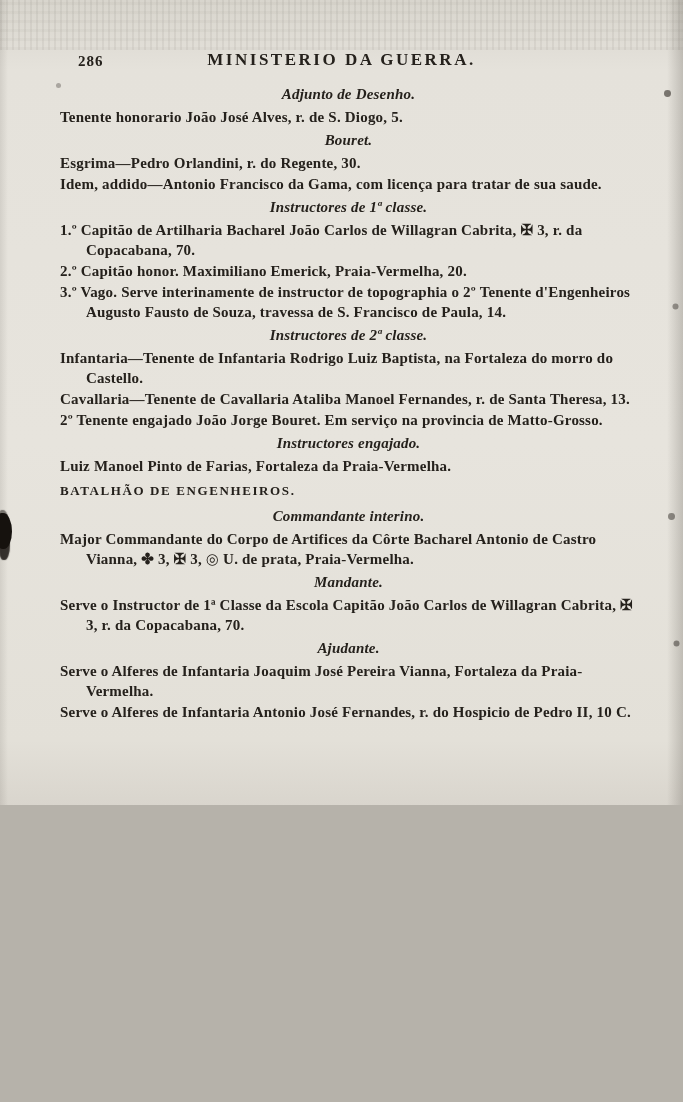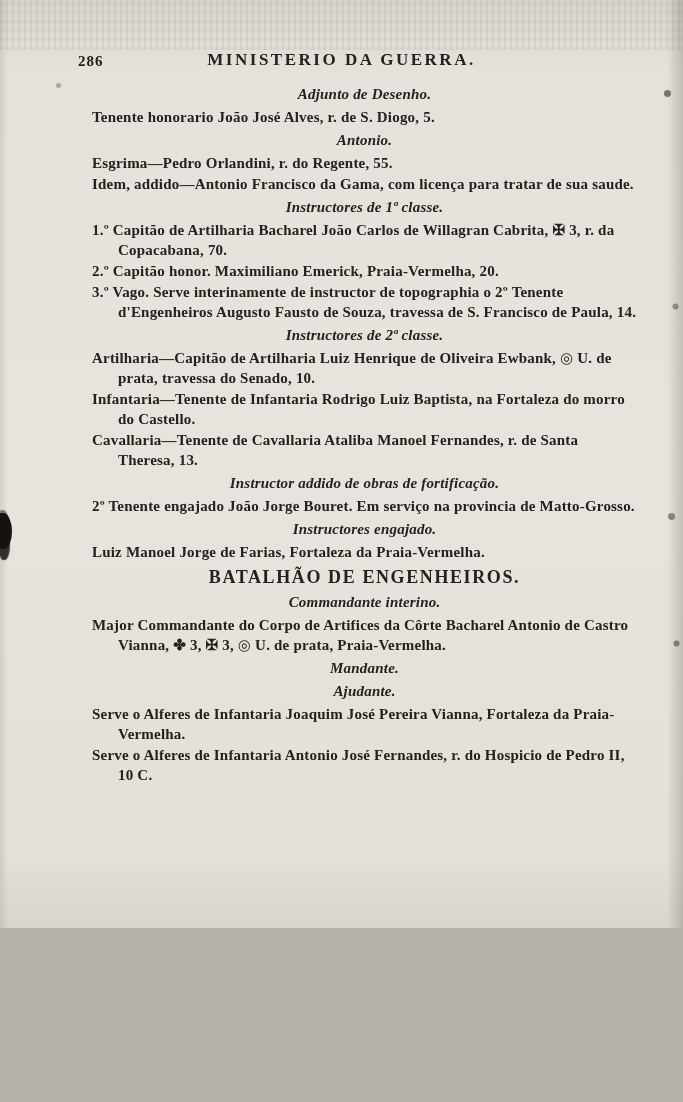--- a/index.html
+++ b/index.html
@@ -1,38 +1,38 @@
 <!DOCTYPE html>
 <html><head>
 <meta charset="utf-8">
 <style>
   html,body{margin:0;padding:0;background:#b6b2aa;}
   .page{
-    position:relative;width:683px;height:928px;overflow:hidden;
+    position:relative;width:683px;height:805px;overflow:hidden;
     background:linear-gradient(180deg,#d8d5cd 0px,#e5e2db 70px,#e7e4dd 55%,#e3e0d8 92%,#d9d5cd 100%);
     font-family:"Liberation Serif","DejaVu Serif",serif;
     color:#25211c;
   }
   .texture-top{
     position:absolute;top:0;left:0;right:0;height:50px;
     background:
       repeating-linear-gradient(90deg,rgba(70,64,55,.12) 0 2px,transparent 2px 6px),
       repeating-linear-gradient(0deg,rgba(70,64,55,.07) 0 3px,transparent 3px 9px);
     opacity:.55;filter:blur(.4px);
   }
   .right-shade{position:absolute;top:0;right:0;bottom:0;width:16px;
     background:linear-gradient(90deg,transparent,rgba(45,40,33,.20));}
   .left-shade{position:absolute;top:0;left:0;bottom:0;width:8px;
     background:linear-gradient(90deg,rgba(45,40,33,.10),transparent);}
   .page-header{position:relative;height:26px;margin-top:50px;}
   .page-number{position:absolute;left:78px;top:3px;font-weight:bold;font-size:15px;letter-spacing:1px;}
   .page-title{margin:16px;text-align:center;font-size:17px;font-weight:bold;letter-spacing:2.5px;}
-  .content{margin:8px 46px 0 92px;font-size:15px;line-height:20px;font-weight:bold;letter-spacing:.2px;}
+  .content{margin:8px 46px 0 60px;font-size:15px;line-height:20px;font-weight:bold;letter-spacing:.2px;}
   .h{text-align:center;font-style:italic;font-weight:bold;margin:3px 0;font-size:15px;}
-  .sc{text-align:center;font-weight:bold;font-size:18px;letter-spacing:1.6px;margin:5px 0;font-family:Liberation Serif, serif;}
+  .sc{font-weight:bold;font-size:13px;letter-spacing:1.6px;margin:5px 0;font-family:Liberation Serif, serif;}
   .e{margin:1px 0;padding-left:26px;text-indent:-26px;}
   .ink-blot{
     position:absolute;left:-5px;top:513px;width:17px;height:36px;background:#16120e;
     border-radius:46% 62% 58% 50%;filter:blur(.5px);
     box-shadow:1px 14px 1px -3px rgba(22,18,14,.85), 0 -6px 1px -3px rgba(22,18,14,.5);
   }
   .handwritten-mark{position:absolute;left:116px;top:1028px;}
   .specks{
     position:absolute;left:0;top:0;width:3px;height:3px;border-radius:50%;
     box-shadow:
@@ -53,39 +53,38 @@
   <div class="right-shade"></div>
 
   <header class="page-header">
     <span class="page-number">286</span>
     <h1 class="page-title">MINISTERIO DA GUERRA.</h1>
   </header>
 
   <main class="content">
     <p class="h">Adjunto de Desenho.</p>
     <p class="e">Tenente honorario João José Alves, r. de S. Diogo, 5.</p>
-    <p class="h">Antonio.</p>
-    <p class="e">Esgrima—Pedro Orlandini, r. do Regente, 55.</p>
+    <p class="h">Bouret.</p>
+    <p class="e">Esgrima—Pedro Orlandini, r. do Regente, 30.</p>
     <p class="e">Idem, addido—Antonio Francisco da Gama, com licença para tratar de sua saude.</p>
     <p class="h">Instructores de 1ª classe.</p>
     <p class="e">1.º Capitão de Artilharia Bacharel João Carlos de Willagran Cabrita, ✠ 3, r. da Copacabana, 70.</p>
     <p class="e">2.º Capitão honor. Maximiliano Emerick, Praia-Vermelha, 20.</p>
     <p class="e">3.º Vago. Serve interinamente de instructor de topographia o 2º Tenente d'Engenheiros Augusto Fausto de Souza, travessa de S. Francisco de Paula, 14.</p>
     <p class="h">Instructores de 2ª classe.</p>
-    <p class="e">Artilharia—Capitão de Artilharia Luiz Henrique de Oliveira Ewbank, ◎ U. de prata, travessa do Senado, 10.</p>
     <p class="e">Infantaria—Tenente de Infantaria Rodrigo Luiz Baptista, na Fortaleza do morro do Castello.</p>
     <p class="e">Cavallaria—Tenente de Cavallaria Ataliba Manoel Fernandes, r. de Santa Theresa, 13.</p>
-    <p class="h">Instructor addido de obras de fortificação.</p>
     <p class="e">2º Tenente engajado João Jorge Bouret. Em serviço na provincia de Matto-Grosso.</p>
     <p class="h">Instructores engajado.</p>
-    <p class="e">Luiz Manoel Jorge de Farias, Fortaleza da Praia-Vermelha.</p>
+    <p class="e">Luiz Manoel Pinto de Farias, Fortaleza da Praia-Vermelha.</p>
     <p class="sc">BATALHÃO DE ENGENHEIROS.</p>
     <p class="h">Commandante interino.</p>
     <p class="e">Major Commandante do Corpo de Artifices da Côrte Bacharel Antonio de Castro Vianna, ✤ 3, ✠ 3, ◎ U. de prata, Praia-Vermelha.</p>
     <p class="h">Mandante.</p>
+    <p class="e">Serve o Instructor de 1ª Classe da Escola Capitão João Carlos de Willagran Cabrita, ✠ 3, r. da Copacabana, 70.</p>
     <p class="h">Ajudante.</p>
     <p class="e">Serve o Alferes de Infantaria Joaquim José Pereira Vianna, Fortaleza da Praia-Vermelha.</p>
     <p class="e">Serve o Alferes de Infantaria Antonio José Fernandes, r. do Hospicio de Pedro II, 10 C.</p>
   </main>
 
   <div class="ink-blot"></div>
 
   <svg class="handwritten-mark" width="42" height="20" viewBox="0 0 42 20">
     <path d="M3 15 Q12 3 23 8 Q30 11 38 5" fill="none" stroke="#3b362f" stroke-width="2.2" stroke-linecap="round"></path>
   </svg>

